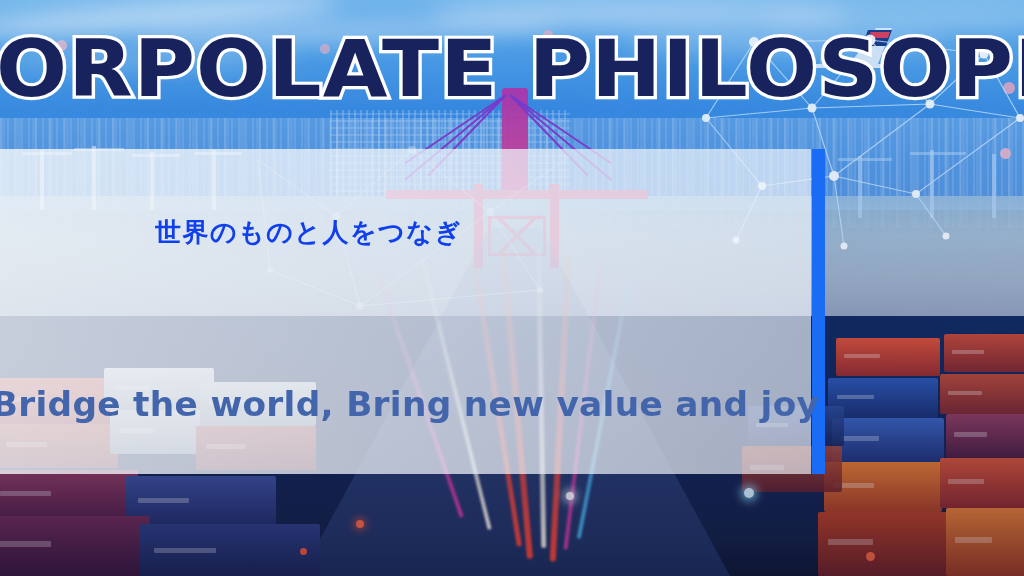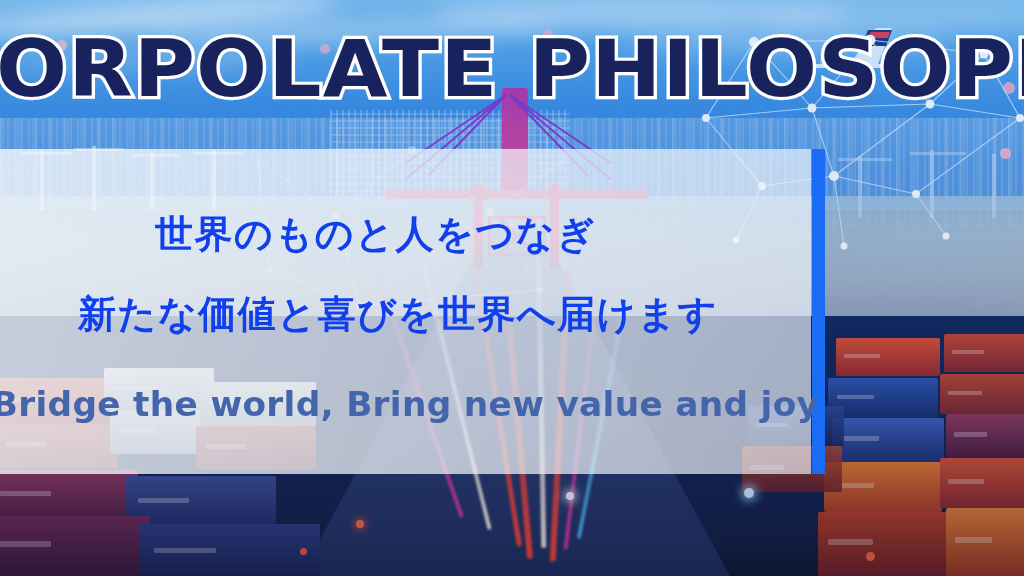--- a/index.html
+++ b/index.html
@@ -137,25 +137,25 @@
   .accentbar{
     position:absolute;left:812px;top:149px;width:13px;height:325px;
     background:#1a6cf5;
   }
 
   
   .jp{
     position:absolute;
     color:#1040ed;
     font-weight:700;
-    font-size:38px;
+    font-size:26px;
     line-height:44px;
     letter-spacing:1.5px;
     white-space:nowrap;
-    font-family:Liberation Serif, serif;
+    font-family:Liberation Mono, monospace;
   }
   .jp1{left:155px;top:212px;}
   .jp2{left:78px;top:292px;}
 
   .en{
     position:absolute;left:0;top:385px;width:811px;
     text-align:center;
     color:#4365ab;
     font-weight:700;
     font-size:33px;
@@ -319,16 +319,15 @@
 
     <div class="grade"></div>
   </div>
 
   <div class="title">CORPOLATE PHILOSOPHY</div>
 
   <div class="panel"></div>
   <div class="accentbar"></div>
 
   <div class="jp jp1">世界のものと人をつなぎ</div>
-  <div class="jp jp2">新たな価値と喜びを世界へ届けます</div>
   <div class="en">Bridge the world, Bring new value and joy</div>
 
 </div>
 
 </body></html>

